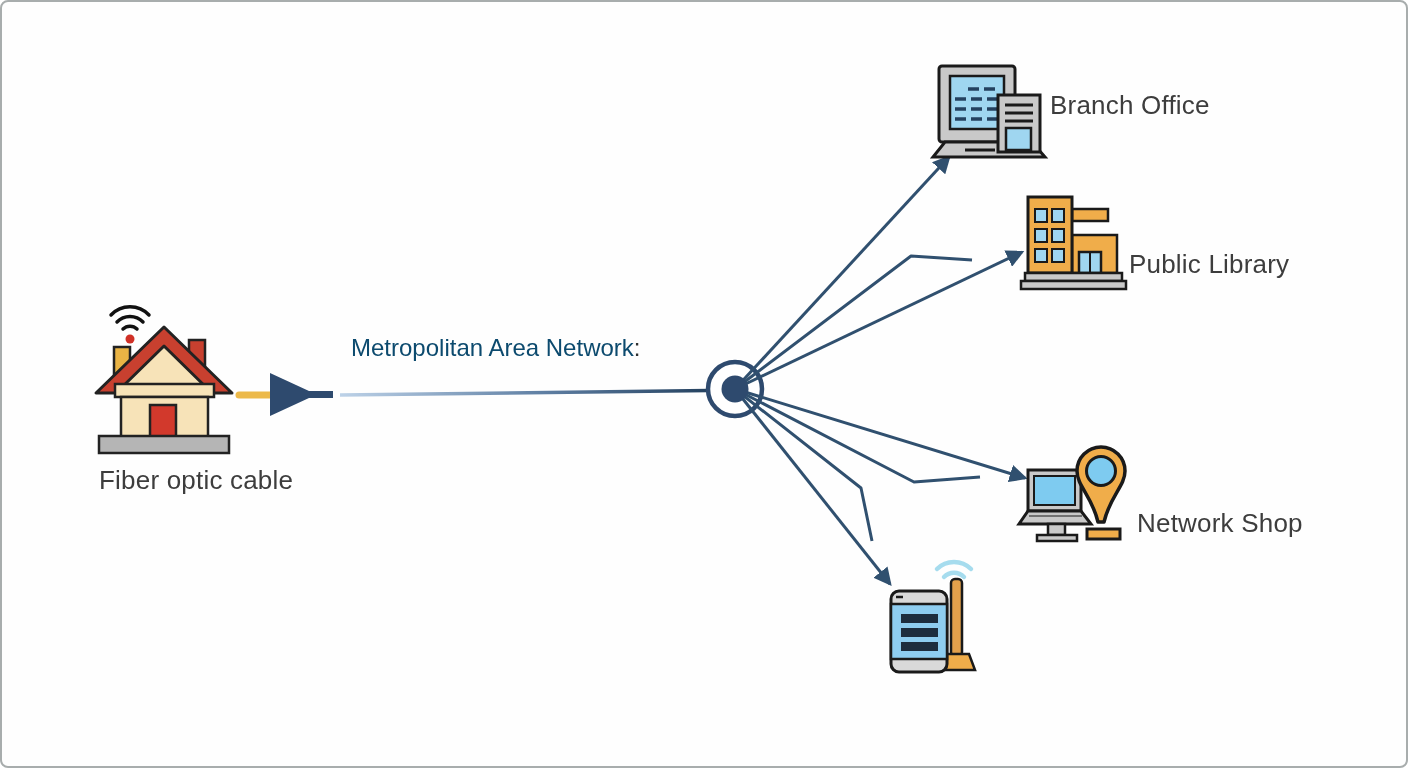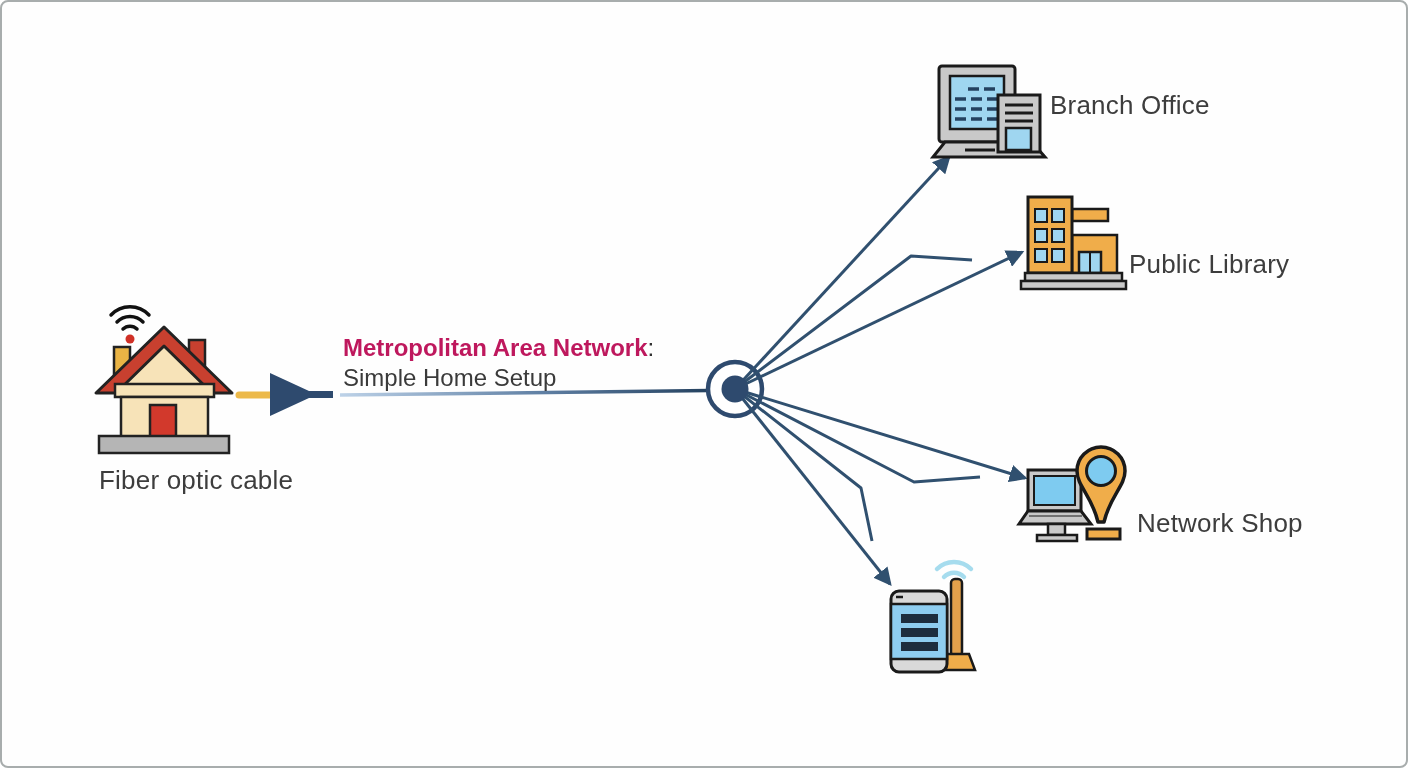--- a/index.html
+++ b/index.html
@@ -1,21 +1,21 @@
 <!DOCTYPE html>
 <html><head>
 <meta charset="utf-8">
 <style>
   html,body{margin:0;padding:0;background:#fff;}
   body{width:1408px;height:768px;position:relative;font-family:"Liberation Sans",sans-serif;}
   .canvas{position:absolute;inset:0;background:#fefefe;border:2px solid #a8adad;border-radius:8px;box-sizing:border-box;overflow:hidden;}
   svg.scene{position:absolute;left:0;top:0;width:1408px;height:768px;display:block;}
   .lbl{position:absolute;color:#3d3d3d;font-size:26px;line-height:28px;white-space:nowrap;letter-spacing:0.2px;}
   .title{position:absolute;left:341px;top:331px;font-size:24px;line-height:30px;color:#303030;}
-  .title .b{font-weight:bold;color:#be185d;}
+  .title .b{font-weight:normal;color:#0c4a6e;margin-left:8px;}
   .title .sub{display:block;color:#3a3a3a;}
 </style>
 </head>
 <body>
 
 <div class="canvas">
 
   <svg class="scene" viewBox="0 0 1408 768">
     <defs>
       <linearGradient id="cg" x1="0" y1="0" x2="1" y2="0">
@@ -138,21 +138,20 @@
       <g fill="#1d2d3e">
         <rect x="899" y="612" width="37" height="9"></rect>
         <rect x="899" y="626" width="37" height="9"></rect>
         <rect x="899" y="640" width="37" height="9"></rect>
       </g>
     </g>
   </svg>
 
   <div class="title">
     <span class="b">Metropolitan Area Network</span><span>:</span>
-    <span class="sub">Simple Home Setup</span>
   </div>
 
   <div class="lbl" style="left:1048px;top:89px;">Branch Office</div>
   <div class="lbl" style="left:97px;top:464px;">Fiber optic cable</div>
   <div class="lbl" style="left:1127px;top:217px;margin-top:31px;">Public Library</div>
   <div class="lbl" style="left:1135px;top:507px;">Network Shop</div>
 
 </div>
 
 </body></html>

